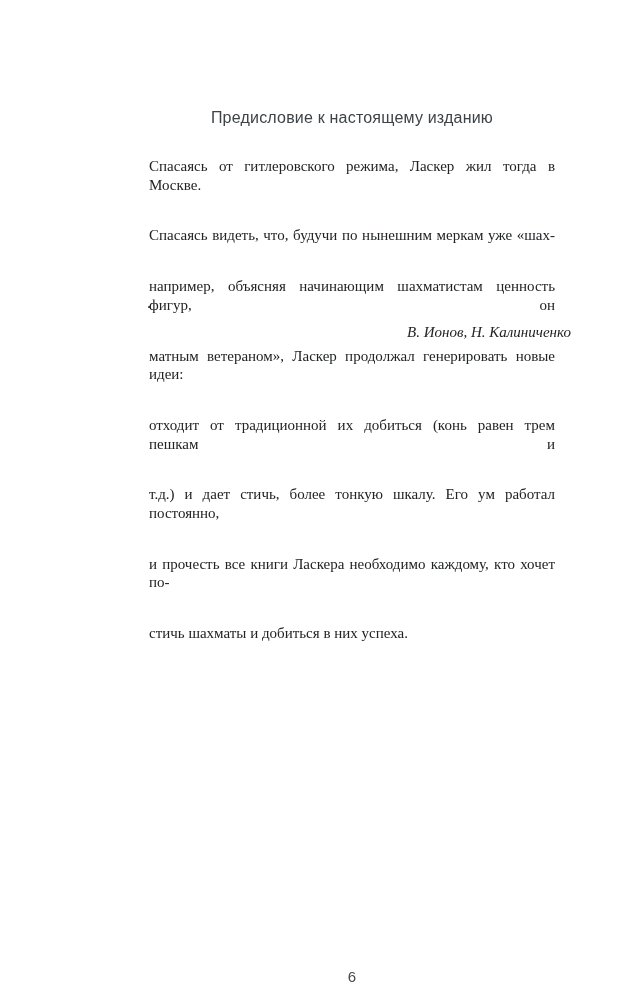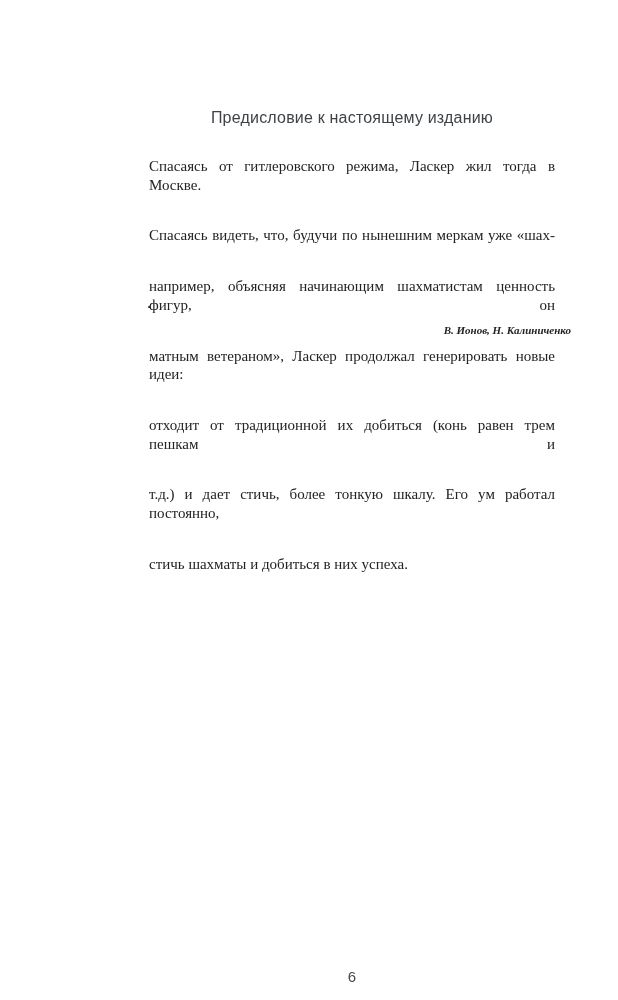--- a/index.html
+++ b/index.html
@@ -54,23 +54,22 @@
     font-size: 16.5px;
     color: var(--body-text);
   }
   .signature {
     position: absolute;
     top: 276px;
     left: 85px;
     width: 470px;
     text-align: right;
     font-style: italic;
-    font-size: 11px;
+    font-size: 15px;
     color: var(--body-text);
-    font-weight: bold;
   }
   .page-number {
     position: absolute;
     top: 920px;
     left: 85px;
     width: 470px;
     text-align: center;
     font-family: "Liberation Sans", "DejaVu Sans", sans-serif;
     font-size: 15px;
     color: var(--muted-text);
@@ -83,20 +82,21 @@
 
   <div class="running-header">Предисловие к настоящему изданию</div>
 
   <div class="paragraph">
     <div class="para-line">Спасаясь от гитлеровского режима, Ласкер жил тогда в Москве.</div>
     <div class="para-line">Спасаясь видеть, что, будучи по нынешним меркам уже «шах-</div>
     <div class="para-line">например, объясняя начинающим шахматистам ценность фигур, он</div>
     <div class="para-line">матным ветераном», Ласкер продолжал генерировать новые идеи:</div>
     <div class="para-line">отходит от традиционной их добиться (конь равен трем пешкам и</div>
     <div class="para-line">т.д.) и дает стичь, более тонкую шкалу. Его ум работал постоянно,</div>
+    <div class="para-line">и прочесть все книги Ласкера необходимо каждому, кто хочет по-</div>
     <div class="para-line">стичь шахматы и добиться в них успеха.</div>
   </div>
 
   <div class="stray-mark">.</div>
 
   <div class="signature">В. Ионов, Н. Калиниченко</div>
 
   <div class="page-number">6</div>
 
 </div>

